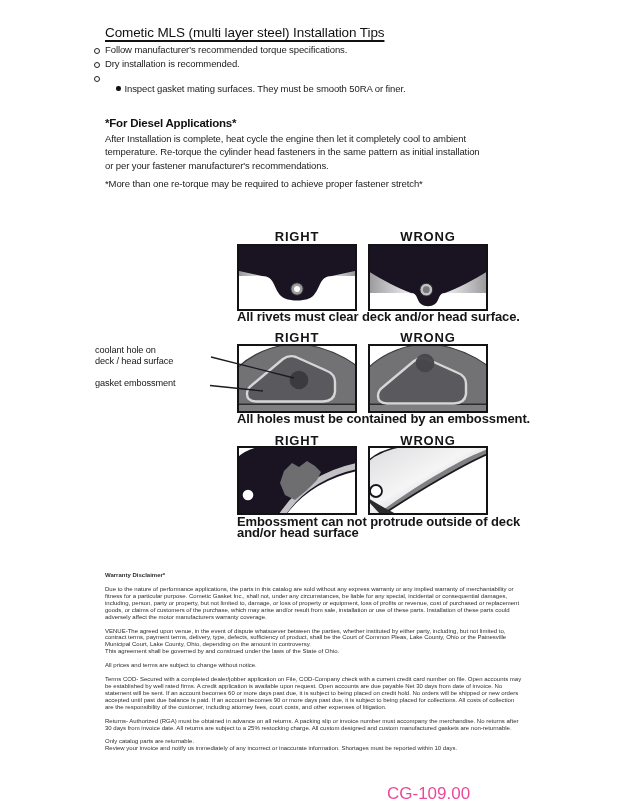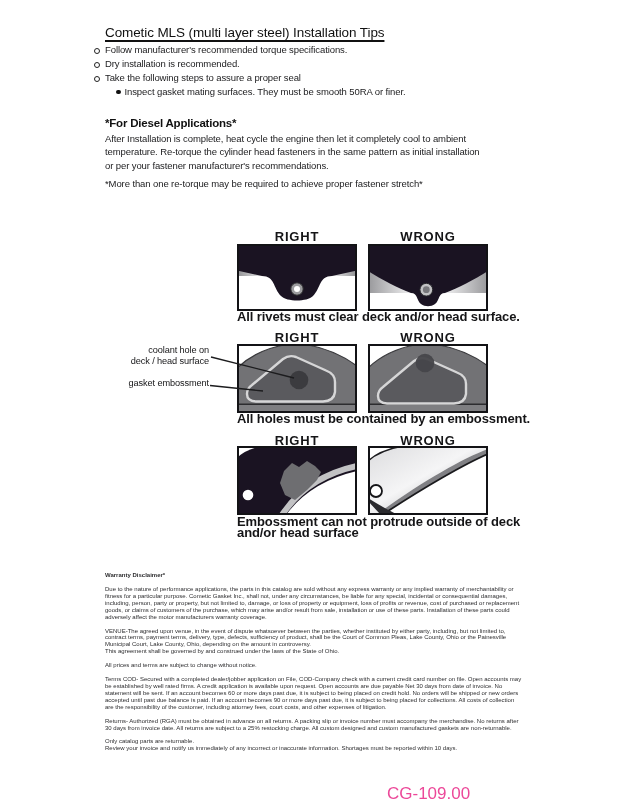--- a/index.html
+++ b/index.html
@@ -24,21 +24,21 @@
   .b-fill{flex:none;width:4.5px;height:4.5px;background:#111;border-radius:50%;margin:4.7px 4px 0 0;}
   
   .diesel{left:105px;top:117px;width:420px;}
   .diesel h2{margin:0 0 3px 0;font-size:11.5px;font-weight:700;color:#111;letter-spacing:-0.2px;}
   .diesel p{margin:0 0 5px 0;font-size:9.5px;line-height:13.3px;letter-spacing:-0.1px;}
   
   .dg-label{width:120px;text-align:center;font-size:13px;font-weight:700;letter-spacing:0.8px;color:#151517;}
   .dg-caption{font-size:13px;font-weight:700;letter-spacing:-0.1px;color:#151517;line-height:10.5px;}
   .dg-box{display:block;}
   
-  .ann{width:114px;text-align:right;font-size:9.2px;line-height:10.5px;letter-spacing:-0.1px;color:#151517;}
+  .ann{width:114px;text-align:left;font-size:9.2px;line-height:10.5px;letter-spacing:-0.1px;color:#151517;}
   
   .disclaimer{left:105px;top:572px;width:422px;color:#2e2e30;}
   .disclaimer h3{margin:0 0 8px 0;font-size:6px;font-weight:700;}
   .disclaimer p{margin:0 0 7px 0;font-size:6px;line-height:6.9px;letter-spacing:0;}
   .page-code{left:387px;top:784px;font-size:17px;color:#ec4899;}
   svg{display:block;}
 </style>
 </head>
 <body>
 
@@ -50,21 +50,20 @@
     <div class="b-row">
       <span class="b-open"></span>
       <span>Follow manufacturer's recommended torque specifications.</span>
     </div>
     <div class="b-row">
       <span class="b-open"></span>
       <span>Dry installation is recommended.</span>
     </div>
     <div class="b-row">
       <span class="b-open"></span>
-      <span>Take the following steps to assure a proper seal</span>
     </div>
     <div class="b-row sub">
       <span class="b-fill"></span>
       <span>Inspect gasket mating surfaces.  They must be smooth 50RA or finer.</span>
     </div>
   </div>
 
   <section class="abs diesel">
     <h2>*For Diesel Applications*</h2>
     <p class="pre">After Installation is complete, heat cycle the engine then let it completely cool to ambient

